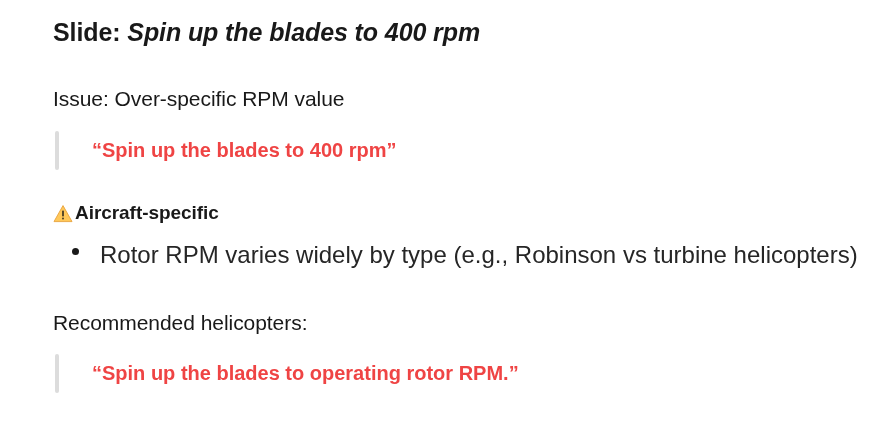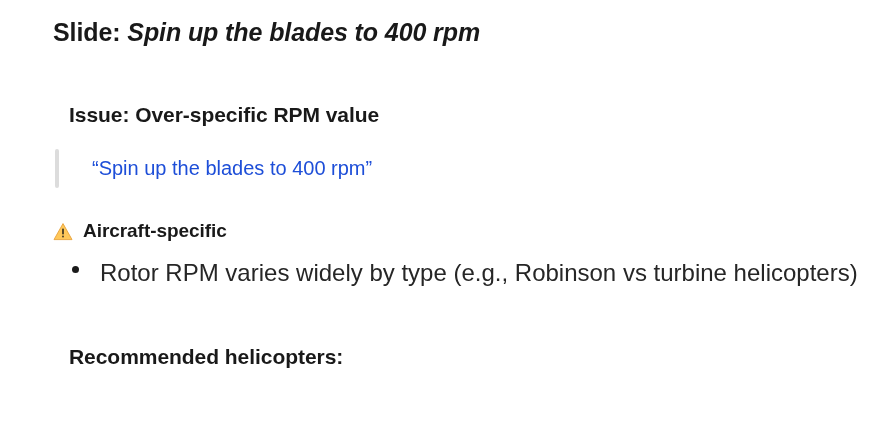--- a/index.html
+++ b/index.html
@@ -34,23 +34,23 @@
     line-height: 1.25;
     white-space: nowrap;
   }
   .slide-title .title-em {
     font-style: italic;
     font-weight: 700;
   }
 
   .section-heading {
     font-size: 21px;
-    font-weight: 700;
+    font-weight: 400;
     color: #191919;
-    margin: 16px;
+    margin: 0;
     line-height: 1.3;
     letter-spacing: -0.05px;
   }
   .heading-issue { padding-top: 37px; }
   .heading-recommend { padding-top: 37px; }
 
   
   .quote-block {
     position: relative;
     margin: 0;
@@ -62,33 +62,33 @@
     position: absolute;
     left: 2px;
     top: 4px;
     bottom: 4px;
     width: 4px;
     border-radius: 2px;
     background: #dcdcdc;
   }
   .quote-text {
     font-size: 20px;
-    font-weight: 400;
-    color: #1d4ed8;
+    font-weight: 700;
+    color: #ef4444;
     line-height: 1.45;
     white-space: nowrap;
   }
   .quote-issue { margin-top: 14px; }
   .quote-recommend { margin-top: 14px; }
 
   
   .warn-row {
     display: flex;
     align-items: center;
-    gap: 10px;
+    gap: 2px;
     padding-top: 28px;
   }
   .warn-icon {
     flex: 0 0 auto;
     width: 20px;
     height: 20px;
     display: block;
     position: relative;
     top: 1px;
   }
@@ -156,14 +156,18 @@
 
   <ul class="bullet-list">
     <li class="bullet-item">
       <span class="bullet-marker"></span>
       <span>Rotor RPM varies widely by type (e.g., Robinson vs turbine helicopters)</span>
     </li>
   </ul>
 
   <h2 class="section-heading heading-recommend">Recommended helicopters:</h2>
 
+  <blockquote class="quote-block quote-recommend">
+    <span class="quote-bar"></span>
+    <span class="quote-text">“Spin up the blades to operating rotor RPM.”</span>
+  </blockquote>
 
 </div>
 
 </body></html>

